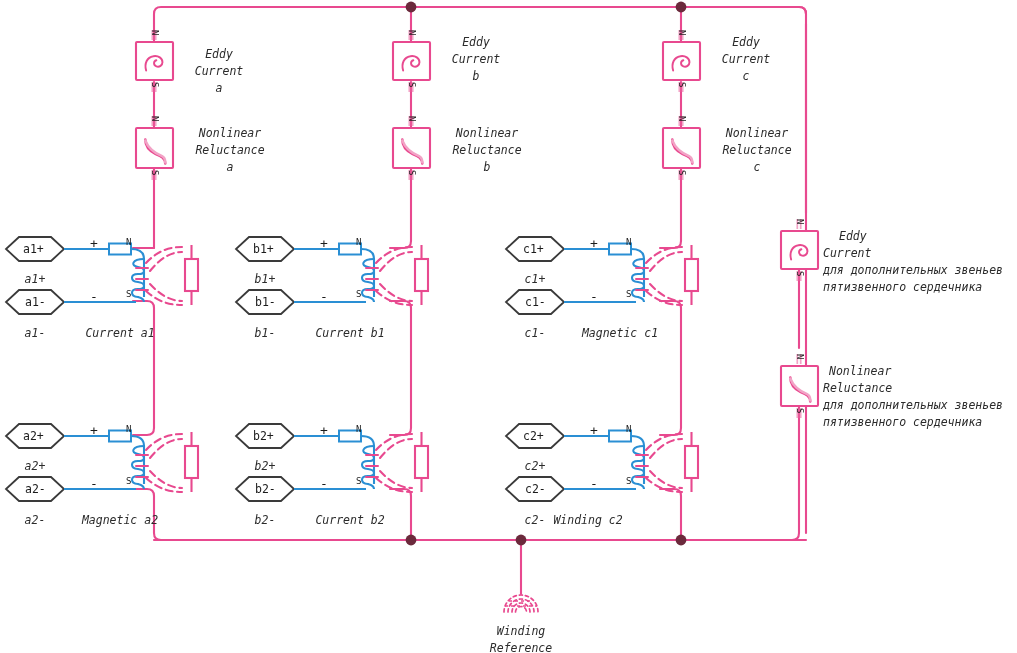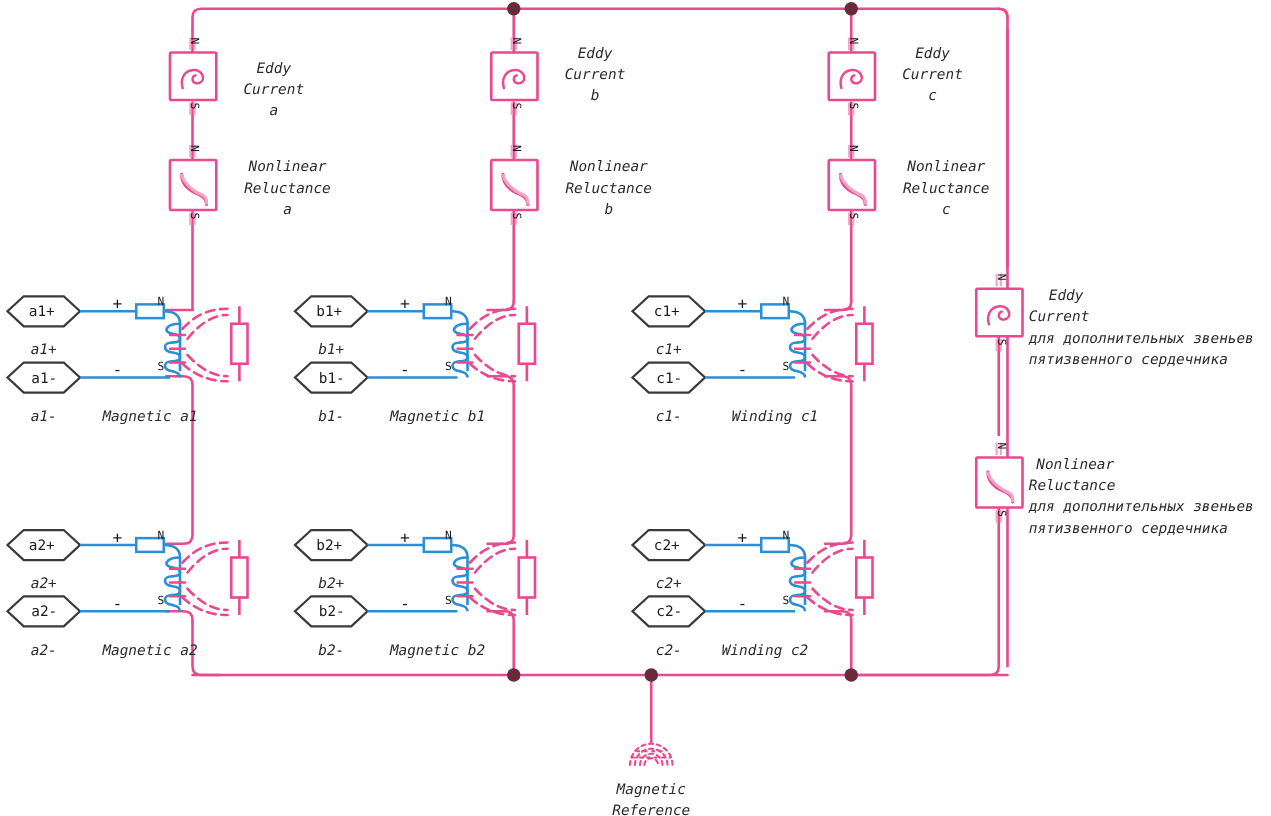--- a/index.html
+++ b/index.html
@@ -324,21 +324,21 @@
     <div class="cyr">пятизвенного сердечника</div>
   </div>
   <div class="lbl" style="left:823px;top:363px;width:auto;text-align:left;">
     <div class="mono" style="padding-left:6px;">Nonlinear</div>
     <div class="mono">Reluctance</div>
     <div class="cyr">для дополнительных звеньев</div>
     <div class="cyr">пятизвенного сердечника</div>
   </div>
 
   <div class="lbl" style="left:471px;top:623px;width:100px;">
-    <div>Magnetic</div>
+    <div>Winding</div>
     <div>Reference</div>
   </div>
 
   <div class="ns rot" style="left:160px;top:30px;">N</div>
   <div class="ns rot" style="left:160px;top:82px;">S</div>
   <div class="ns rot" style="left:160px;top:116px;">N</div>
   <div class="ns rot" style="left:160px;top:170px;">S</div>
 
   <div class="ns rot" style="left:417px;top:30px;">N</div>
   <div class="ns rot" style="left:417px;top:82px;">S</div>
@@ -357,21 +357,21 @@
 
   <div class="porttxt" style="left:23px;top:242px;">a1+</div>
   <div class="porttxt" style="left:25px;top:295px;">a1-</div>
   <div class="lbl" style="left:6px;top:325px;width:58px;">a1+</div>
 
   <div class="lbl" style="left:6px;top:271px;width:58px;">a1+</div>
   <div class="plusminus" style="left:90px;top:236px;">+</div>
   <div class="plusminus" style="left:90px;top:289px;">-</div>
   <div class="ns" style="left:126px;top:237px;">N</div>
   <div class="ns" style="left:126px;top:289px;">S</div>
-  <div class="lbl" style="left:60px;top:325px;width:120px;">Magnetic a1</div>
+  <div class="lbl" style="left:60px;top:325px;width:120px;">Current a1</div>
 
   <div class="porttxt" style="left:23px;top:429px;">a2+</div>
   <div class="porttxt" style="left:25px;top:482px;">a2-</div>
   <div class="lbl" style="left:6px;top:458px;width:58px;">a2+</div>
   <div class="lbl" style="left:6px;top:512px;width:58px;">a2-</div>
   <div class="plusminus" style="left:90px;top:423px;">+</div>
   <div class="plusminus" style="left:90px;top:476px;">-</div>
   <div class="ns" style="left:126px;top:424px;">N</div>
   <div class="ns" style="left:126px;top:476px;">S</div>
   <div class="lbl" style="left:60px;top:512px;width:120px;">Magnetic a2</div>
@@ -379,45 +379,45 @@
   <div class="lbl" style="left:6px;top:325px;width:58px;background:#fff;">a1-</div>
 
   <div class="porttxt" style="left:253px;top:242px;">b1+</div>
   <div class="porttxt" style="left:255px;top:295px;">b1-</div>
   <div class="lbl" style="left:236px;top:271px;width:58px;">b1+</div>
   <div class="lbl" style="left:236px;top:325px;width:58px;">b1-</div>
   <div class="plusminus" style="left:320px;top:236px;">+</div>
   <div class="plusminus" style="left:320px;top:289px;">-</div>
   <div class="ns" style="left:356px;top:237px;">N</div>
   <div class="ns" style="left:356px;top:289px;">S</div>
-  <div class="lbl" style="left:290px;top:325px;width:120px;">Magnetic b1</div>
+  <div class="lbl" style="left:290px;top:325px;width:120px;">Current b1</div>
 
   <div class="porttxt" style="left:253px;top:429px;">b2+</div>
   <div class="porttxt" style="left:255px;top:482px;">b2-</div>
   <div class="lbl" style="left:236px;top:458px;width:58px;">b2+</div>
   <div class="lbl" style="left:236px;top:512px;width:58px;">b2-</div>
   <div class="plusminus" style="left:320px;top:423px;">+</div>
   <div class="plusminus" style="left:320px;top:476px;">-</div>
   <div class="ns" style="left:356px;top:424px;">N</div>
   <div class="ns" style="left:356px;top:476px;">S</div>
-  <div class="lbl" style="left:290px;top:512px;width:120px;">Magnetic b2</div>
+  <div class="lbl" style="left:290px;top:512px;width:120px;">Current b2</div>
 
   <div class="porttxt" style="left:523px;top:242px;">c1+</div>
   <div class="porttxt" style="left:525px;top:295px;">c1-</div>
   <div class="lbl" style="left:506px;top:271px;width:58px;">c1+</div>
   <div class="lbl" style="left:506px;top:325px;width:58px;">c1-</div>
   <div class="plusminus" style="left:590px;top:236px;">+</div>
   <div class="plusminus" style="left:590px;top:289px;">-</div>
   <div class="ns" style="left:626px;top:237px;">N</div>
   <div class="ns" style="left:626px;top:289px;">S</div>
-  <div class="lbl" style="left:560px;top:325px;width:120px;">Winding c1</div>
+  <div class="lbl" style="left:560px;top:325px;width:120px;">Magnetic c1</div>
 
   <div class="porttxt" style="left:523px;top:429px;">c2+</div>
   <div class="porttxt" style="left:525px;top:482px;">c2-</div>
   <div class="lbl" style="left:506px;top:458px;width:58px;">c2+</div>
   <div class="lbl" style="left:506px;top:512px;width:58px;">c2-</div>
   <div class="plusminus" style="left:590px;top:423px;">+</div>
   <div class="plusminus" style="left:590px;top:476px;">-</div>
   <div class="ns" style="left:626px;top:424px;">N</div>
   <div class="ns" style="left:626px;top:476px;">S</div>
-  <div class="lbl" style="left:552px;top:512px;width:120px;">Winding c2</div>
+  <div class="lbl" style="left:528px;top:512px;width:120px;">Winding c2</div>
 
 </div>
 
 </body></html>

